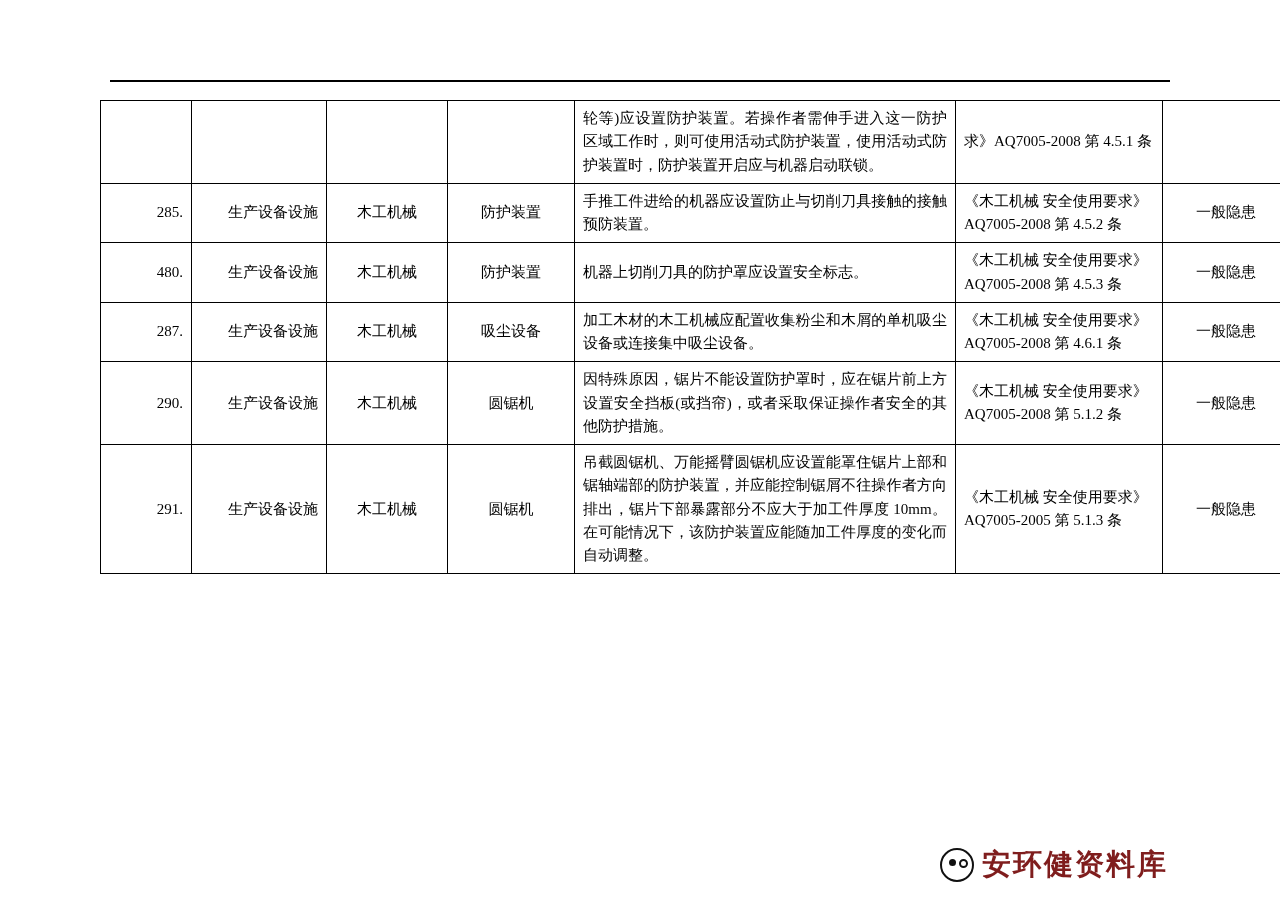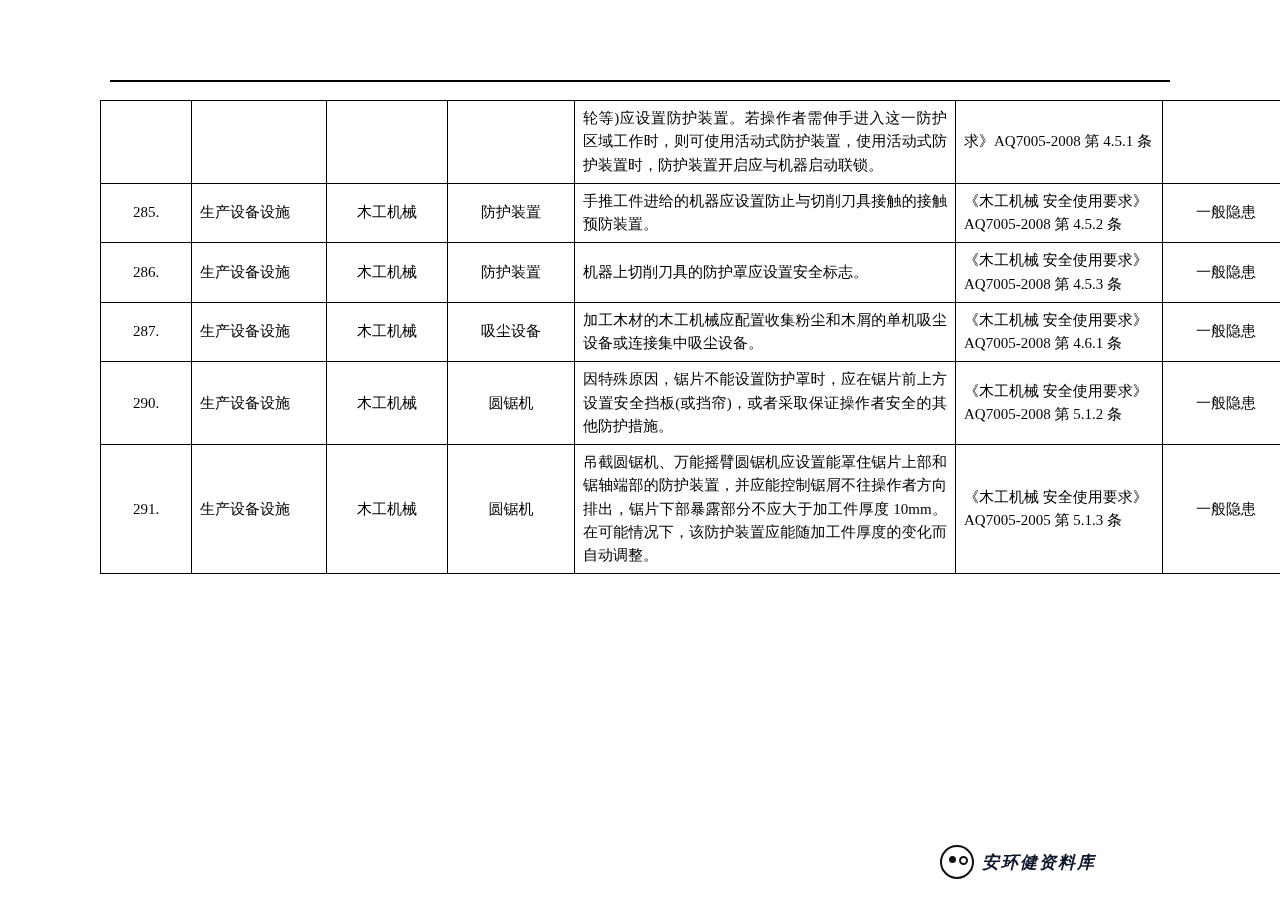--- a/index.html
+++ b/index.html
@@ -40,26 +40,26 @@
     font-size: 15px;
   }
   table.doc-table td {
     border: 1px solid #000000;
     vertical-align: middle;
     padding: 6px 8px;
     line-height: 1.55;
   }
   td.c-num {
     width: 74px;
-    text-align: center;
+    text-align: right;
     font-family: "Liberation Serif", serif;
   }
   td.c-cat {
     width: 118px;
-    text-align: left;
+    text-align: right;
   }
   td.c-sub {
     width: 104px;
     text-align: center;
   }
   td.c-item {
     width: 110px;
     text-align: center;
   }
   td.c-desc {
@@ -111,25 +111,24 @@
     left: 17px;
     top: 9px;
     width: 9px;
     height: 9px;
     border-radius: 50%;
     border: 2px solid #111111;
     box-sizing: border-box;
   }
   .wm-text {
     font-family: "Liberation Sans", "DejaVu Sans", sans-serif;
-    font-size: 17px;
+    font-size: 29px;
     font-weight: bold;
     letter-spacing: 2px;
-    color: #0f172a;
-    font-style: italic;
+    color: #7f1d1d;
   }
 </style>
 </head>
 <body>
 
 <div class="page">
 
   <div class="top-rule"></div>
 
   <table class="doc-table">
@@ -146,21 +145,21 @@
       <tr>
         <td class="c-num">285.</td>
         <td class="c-cat">生产设备设施</td>
         <td class="c-sub">木工机械</td>
         <td class="c-item">防护装置</td>
         <td class="c-desc top-align">手推工件进给的机器应设置防止与切削刀具接触的接触预防装置。</td>
         <td class="c-ref top-align">《木工机械 安全使用要求》AQ7005-2008 第 4.5.2 条</td>
         <td class="c-level">一般隐患</td>
       </tr>
       <tr>
-        <td class="c-num">286.</td>
+        <td class="c-num">480.</td>
         <td class="c-cat">生产设备设施</td>
         <td class="c-sub">木工机械</td>
         <td class="c-item">防护装置</td>
         <td class="c-desc">机器上切削刀具的防护罩应设置安全标志。</td>
         <td class="c-ref top-align">《木工机械 安全使用要求》AQ7005-2008 第 4.5.3 条</td>
         <td class="c-level">一般隐患</td>
       </tr>
       <tr>
         <td class="c-num">287.</td>
         <td class="c-cat">生产设备设施</td>

